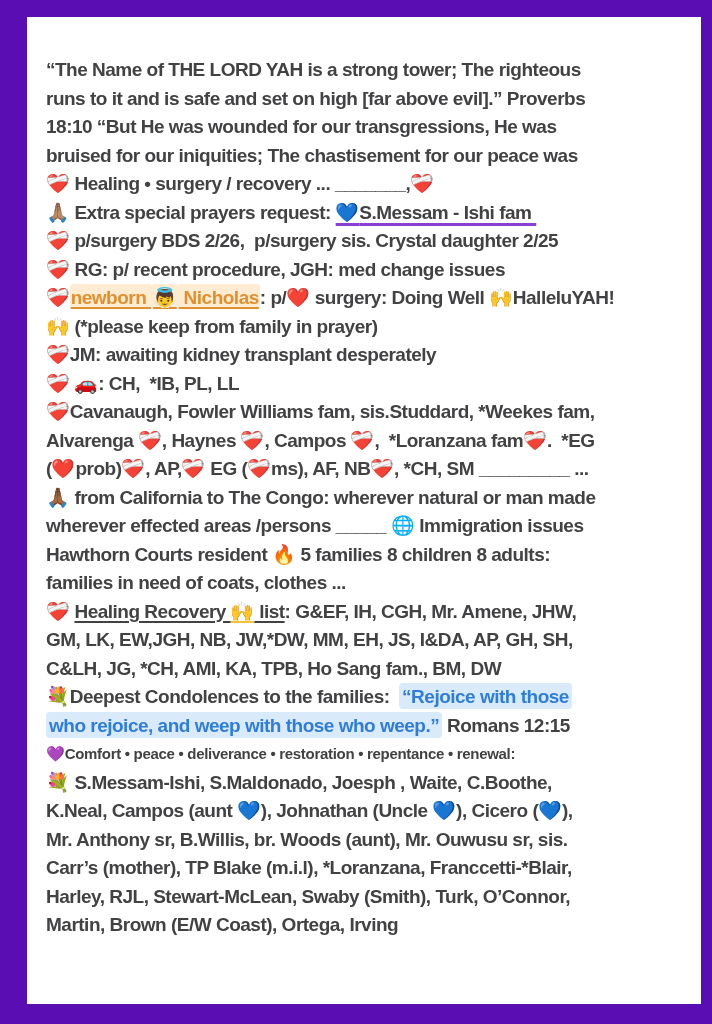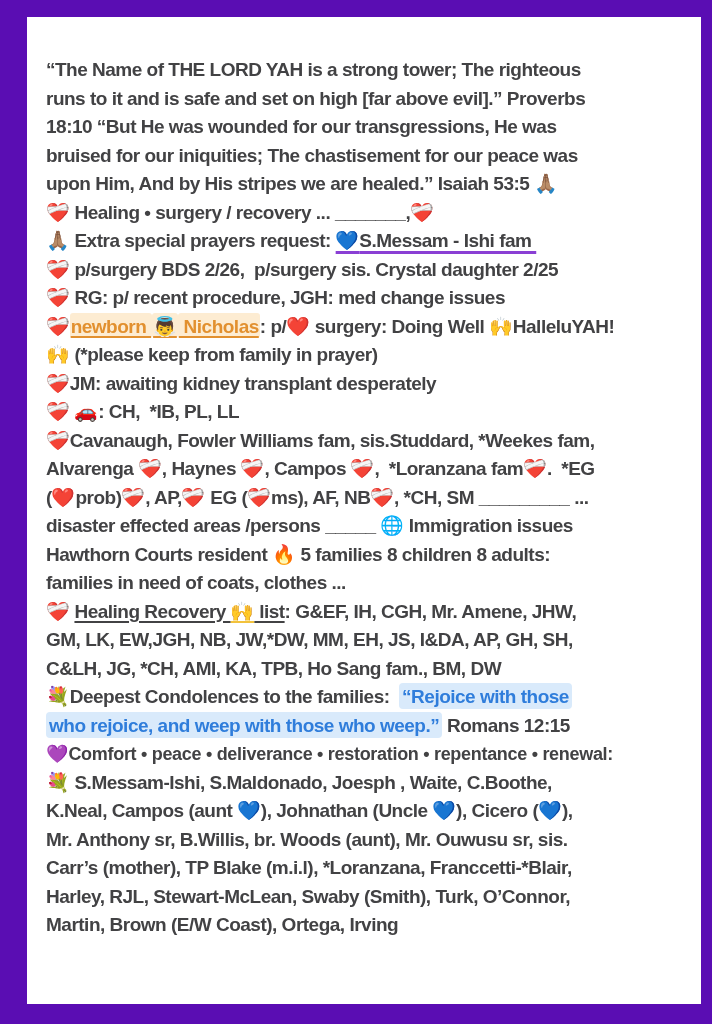--- a/index.html
+++ b/index.html
@@ -19,21 +19,21 @@
     position: absolute; left: 19px; top: 39px; right: 2px;
   }
   .line {
     white-space: pre;
     font-weight: 700;
     font-size: 19px;
     line-height: 28.5px;
     letter-spacing: -0.5px;
     color: var(--text-dark, #424244);
   }
-  .line-small { font-size: 18px; letter-spacing: -0.3px; }
+  .line-small { font-size: 15px; letter-spacing: -0.3px; }
   .seg { display: inline; }
   .emoji { font-weight: 400; letter-spacing: 0; }
   .s-orange {
     color: var(--orange-text, #e2902f);
     background: var(--orange-bg, #fdecd2);
     text-decoration: underline;
     text-decoration-color: var(--orange-text, #e2902f);
     text-decoration-thickness: 2px;
     text-underline-offset: 3px;
     padding: 3px 1px 1px 1px;
@@ -71,33 +71,33 @@
 </style>
 </head>
 <body>
 
 <div class="page">
   <div class="content">
       <div class="line"><span class="seg">“The Name of THE LORD YAH is a strong tower; The righteous</span></div>
       <div class="line"><span class="seg">runs to it and is safe and set on high [far above evil].” Proverbs</span></div>
       <div class="line"><span class="seg">18:10 “But He was wounded for our transgressions, He was</span></div>
       <div class="line"><span class="seg">bruised for our iniquities; The chastisement for our peace was</span></div>
-      <div class="line"><span class="seg">upon Him, And by His stripes we are healed.” Isaiah 53:5 </span><span class="seg emoji i-praying-hands">🙏🏽</span></div>
       <div class="line"><span class="seg emoji i-mending-heart">❤️‍🩹</span><span class="seg"> Healing • surgery / recovery ... _______,</span><span class="seg emoji i-mending-heart">❤️‍🩹</span></div>
       <div class="line"><span class="seg emoji i-praying-hands">🙏🏽</span><span class="seg"> Extra special prayers request: </span><span class="seg s-violet-underline emoji i-blue-heart">💙</span><span class="seg s-violet-underline">S.Messam - Ishi fam </span></div>
       <div class="line"><span class="seg emoji i-mending-heart">❤️‍🩹</span><span class="seg"> p/surgery BDS 2/26,  p/surgery sis. Crystal daughter 2/25</span></div>
       <div class="line"><span class="seg emoji i-mending-heart">❤️‍🩹</span><span class="seg"> RG: p/ recent procedure, JGH: med change issues</span></div>
       <div class="line"><span class="seg emoji i-mending-heart">❤️‍🩹</span><span class="seg s-orange">newborn </span><span class="seg s-orange emoji i-baby-angel">👼</span><span class="seg s-orange"> Nicholas</span><span class="seg">: p/</span><span class="seg emoji i-red-heart">❤️</span><span class="seg"> surgery: Doing Well </span><span class="seg emoji i-raised-hands">🙌</span><span class="seg">HalleluYAH!</span></div>
       <div class="line"><span class="seg emoji i-raised-hands">🙌</span><span class="seg"> (*please keep from family in prayer)</span></div>
       <div class="line"><span class="seg emoji i-mending-heart">❤️‍🩹</span><span class="seg">JM: awaiting kidney transplant desperately</span></div>
       <div class="line"><span class="seg emoji i-mending-heart">❤️‍🩹</span><span class="seg"> </span><span class="seg emoji i-car">🚗</span><span class="seg">: CH,  *IB, PL, LL</span></div>
       <div class="line"><span class="seg emoji i-mending-heart">❤️‍🩹</span><span class="seg">Cavanaugh, Fowler Williams fam, sis.Studdard, *Weekes fam,</span></div>
       <div class="line"><span class="seg">Alvarenga </span><span class="seg emoji i-mending-heart">❤️‍🩹</span><span class="seg">, Haynes </span><span class="seg emoji i-mending-heart">❤️‍🩹</span><span class="seg">, Campos </span><span class="seg emoji i-mending-heart">❤️‍🩹</span><span class="seg">,  *Loranzana fam</span><span class="seg emoji i-mending-heart">❤️‍🩹</span><span class="seg">.  *EG</span></div>
       <div class="line"><span class="seg">(</span><span class="seg emoji i-red-heart">❤️</span><span class="seg">prob)</span><span class="seg emoji i-mending-heart">❤️‍🩹</span><span class="seg">, AP,</span><span class="seg emoji i-mending-heart">❤️‍🩹</span><span class="seg"> EG (</span><span class="seg emoji i-mending-heart">❤️‍🩹</span><span class="seg">ms), AF, NB</span><span class="seg emoji i-mending-heart">❤️‍🩹</span><span class="seg">, *CH, SM _________ ...</span></div>
-      <div class="line"><span class="seg">disaster effected areas /persons _____ </span><span class="seg emoji i-globe">🌐</span><span class="seg"> Immigration issues</span></div>
+      <div class="line"><span class="seg emoji i-praying-hands-dark">🙏🏾</span><span class="seg"> from California to The Congo: wherever natural or man made</span></div>
+      <div class="line"><span class="seg">wherever effected areas /persons _____ </span><span class="seg emoji i-globe">🌐</span><span class="seg"> Immigration issues</span></div>
       <div class="line"><span class="seg">Hawthorn Courts resident </span><span class="seg emoji i-fire">🔥</span><span class="seg"> 5 families 8 children 8 adults:</span></div>
       <div class="line"><span class="seg">families in need of coats, clothes ...</span></div>
       <div class="line"><span class="seg emoji i-mending-heart">❤️‍🩹</span><span class="seg"> </span><span class="seg s-dark-underline">Healing Recovery </span><span class="seg s-dark-underline emoji i-raised-hands">🙌</span><span class="seg s-dark-underline"> list</span><span class="seg">: G&amp;EF, IH, CGH, Mr. Amene, JHW,</span></div>
       <div class="line"><span class="seg">GM, LK, EW,JGH, NB, JW,*DW, MM, EH, JS, I&amp;DA, AP, GH, SH,</span></div>
       <div class="line"><span class="seg">C&amp;LH, JG, *CH, AMI, KA, TPB, Ho Sang fam., BM, DW</span></div>
       <div class="line"><span class="seg emoji i-bouquet">💐</span><span class="seg">Deepest Condolences to the families:  </span><span class="seg s-blue">“Rejoice with those</span></div>
       <div class="line"><span class="seg s-blue">who rejoice, and weep with those who weep.”</span><span class="seg"> Romans 12:15</span></div>
       <div class="line line-small"><span class="seg emoji i-purple-heart">💜</span><span class="seg">Comfort • peace • deliverance • restoration • repentance • renewal:</span></div>
       <div class="line"><span class="seg emoji i-bouquet">💐</span><span class="seg"> S.Messam-Ishi, S.Maldonado, Joesph , Waite, C.Boothe,</span></div>
       <div class="line"><span class="seg">K.Neal, Campos (aunt </span><span class="seg emoji i-blue-heart">💙</span><span class="seg">), Johnathan (Uncle </span><span class="seg emoji i-blue-heart">💙</span><span class="seg">), Cicero (</span><span class="seg emoji i-blue-heart">💙</span><span class="seg">),</span></div>

